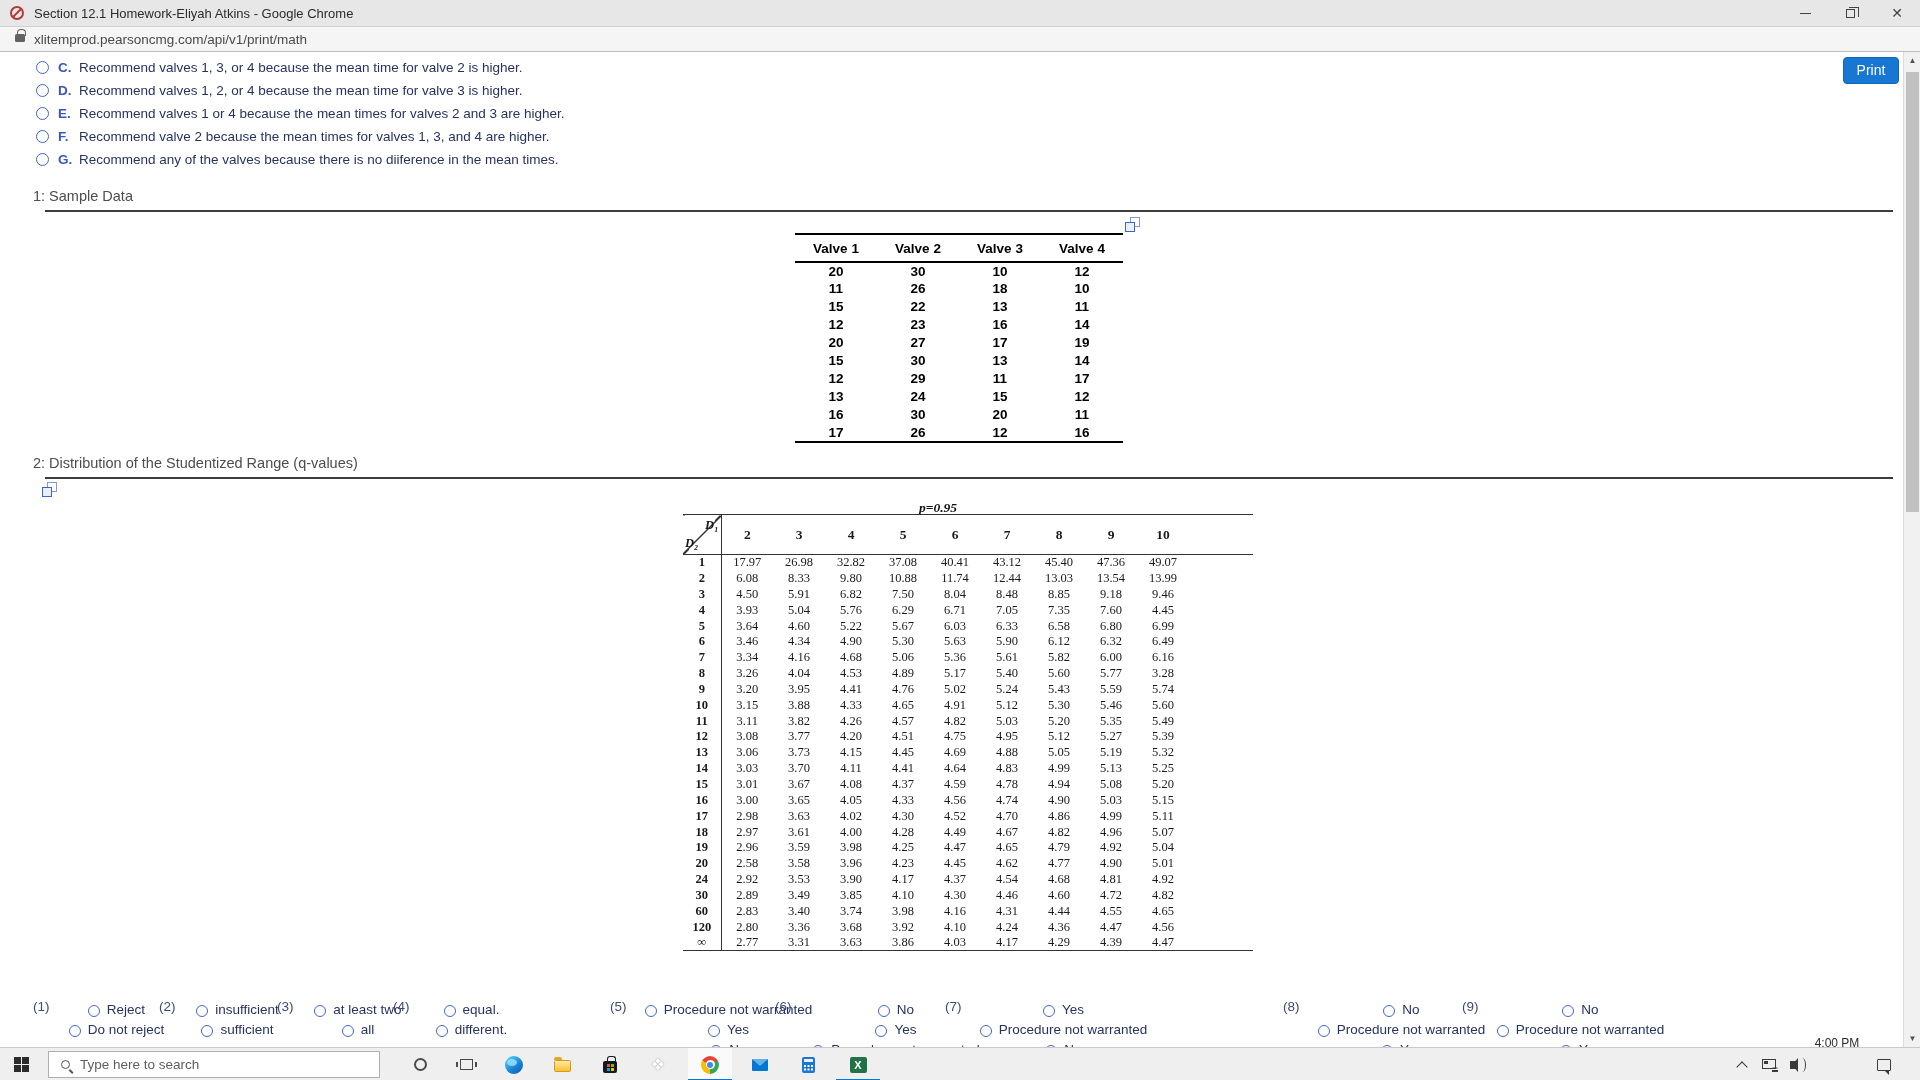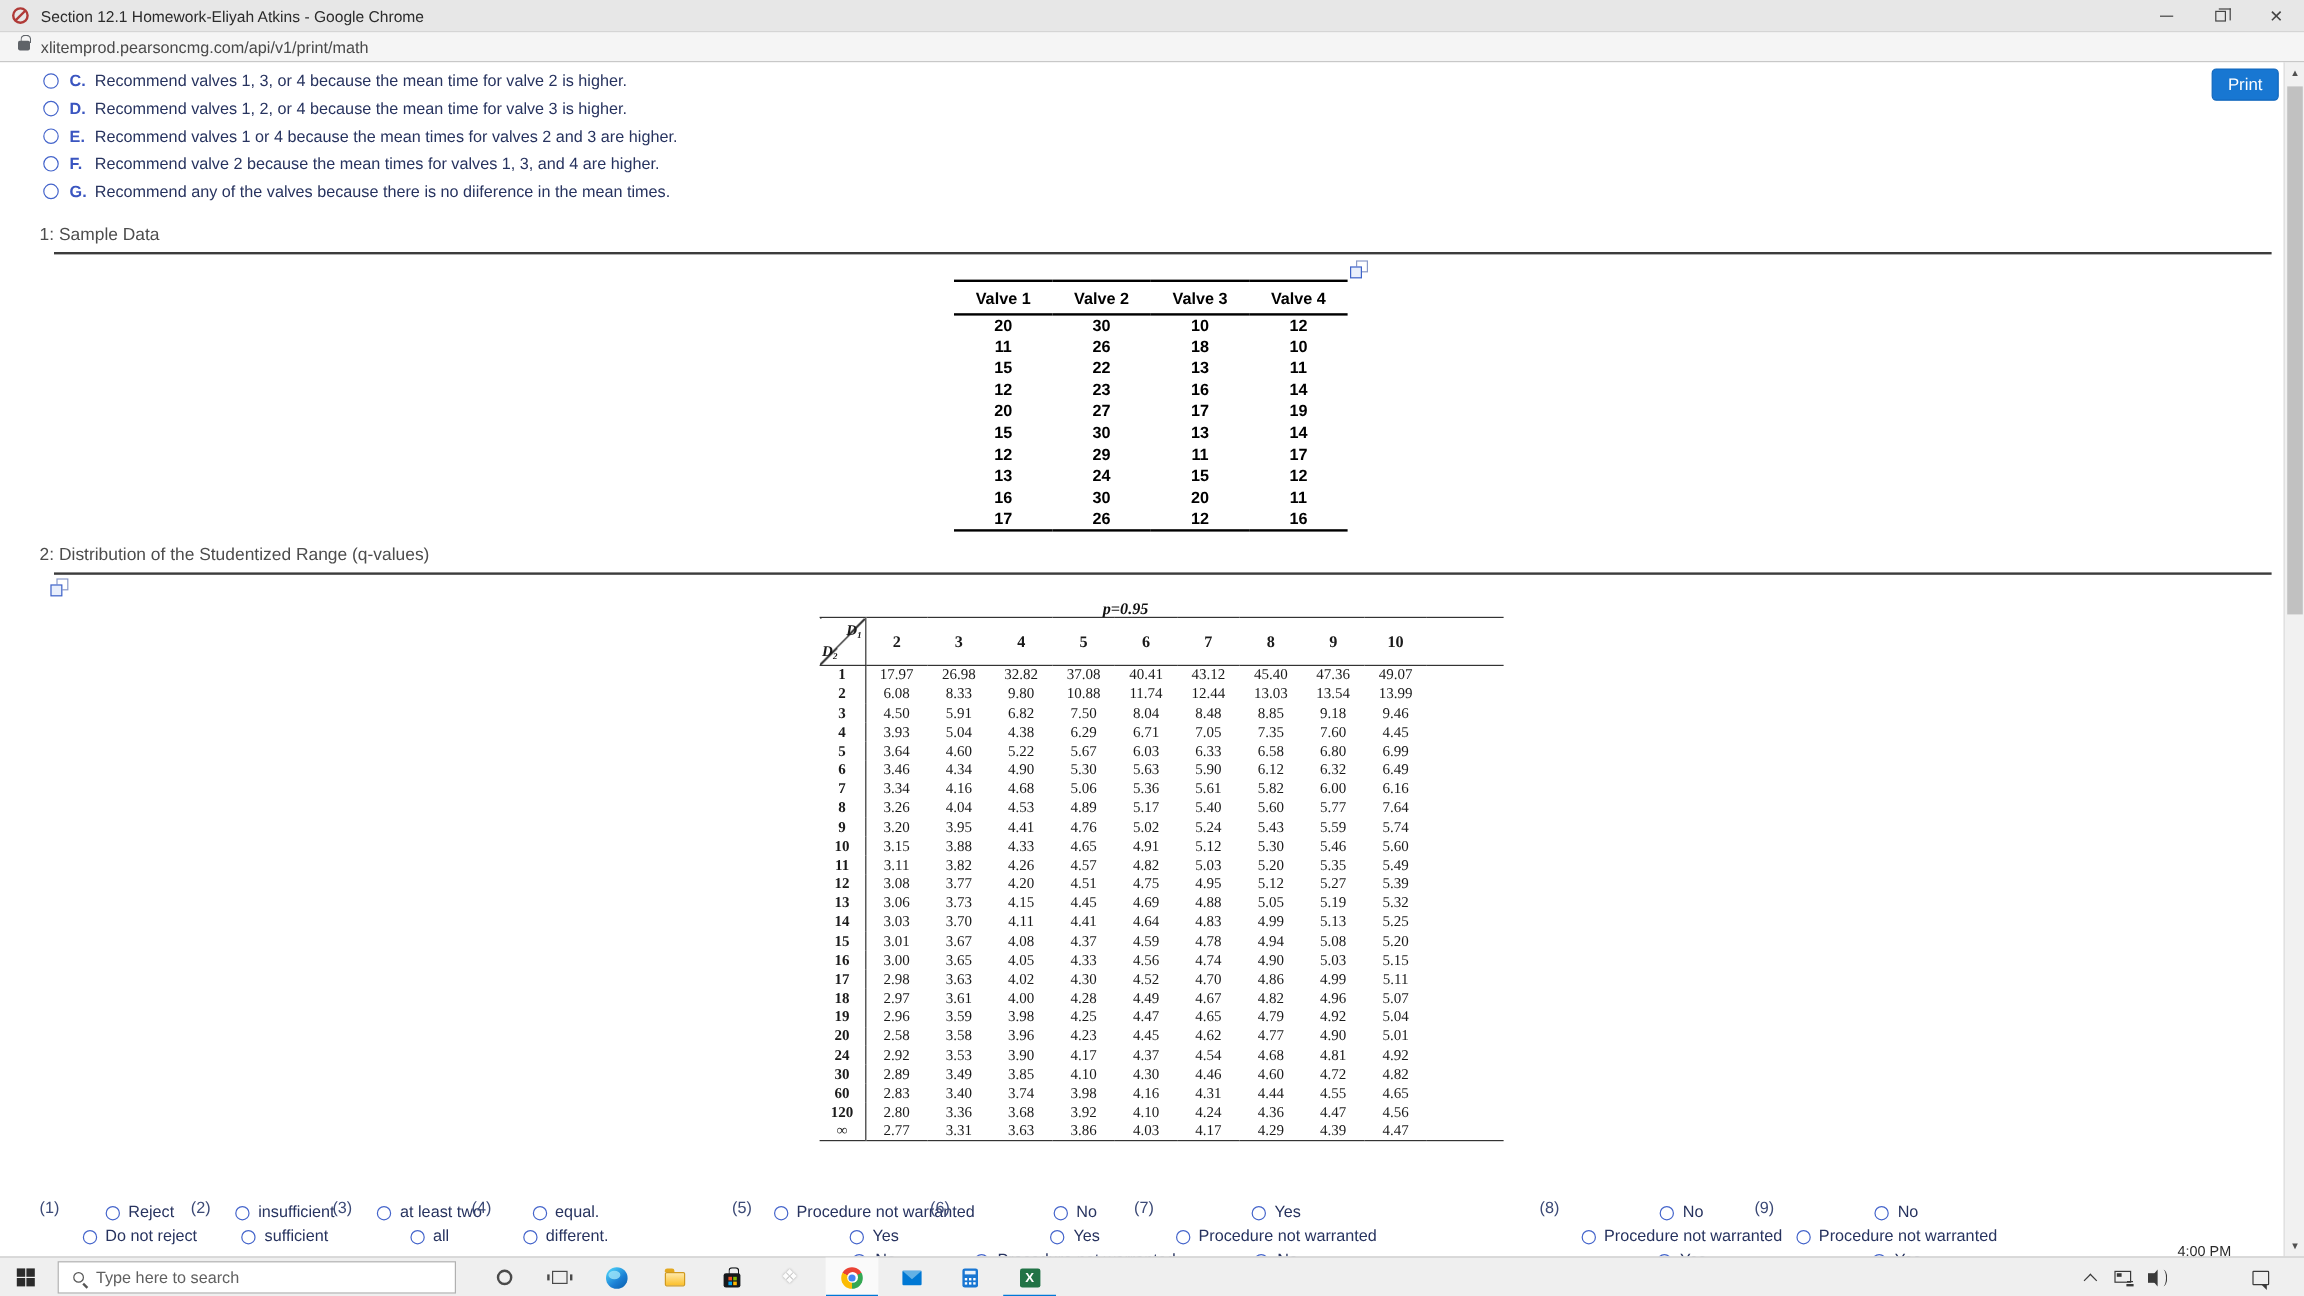--- a/index.html
+++ b/index.html
@@ -320,21 +320,21 @@
             <td>8.48</td>
             <td>8.85</td>
             <td>9.18</td>
             <td>9.46</td>
             <td></td>
           </tr>
           <tr>
             <th>4</th>
             <td>3.93</td>
             <td>5.04</td>
-            <td>4.38</td>
+            <td>5.76</td>
             <td>6.29</td>
             <td>6.71</td>
             <td>7.05</td>
             <td>7.35</td>
             <td>7.60</td>
             <td>4.45</td>
             <td></td>
           </tr>
           <tr>
             <th>5</th>
@@ -378,21 +378,21 @@
           <tr>
             <th>8</th>
             <td>3.26</td>
             <td>4.04</td>
             <td>4.53</td>
             <td>4.89</td>
             <td>5.17</td>
             <td>5.40</td>
             <td>5.60</td>
             <td>5.77</td>
-            <td>7.64</td>
+            <td>3.28</td>
             <td></td>
           </tr>
           <tr>
             <th>9</th>
             <td>3.20</td>
             <td>3.95</td>
             <td>4.41</td>
             <td>4.76</td>
             <td>5.02</td>
             <td>5.24</td>

